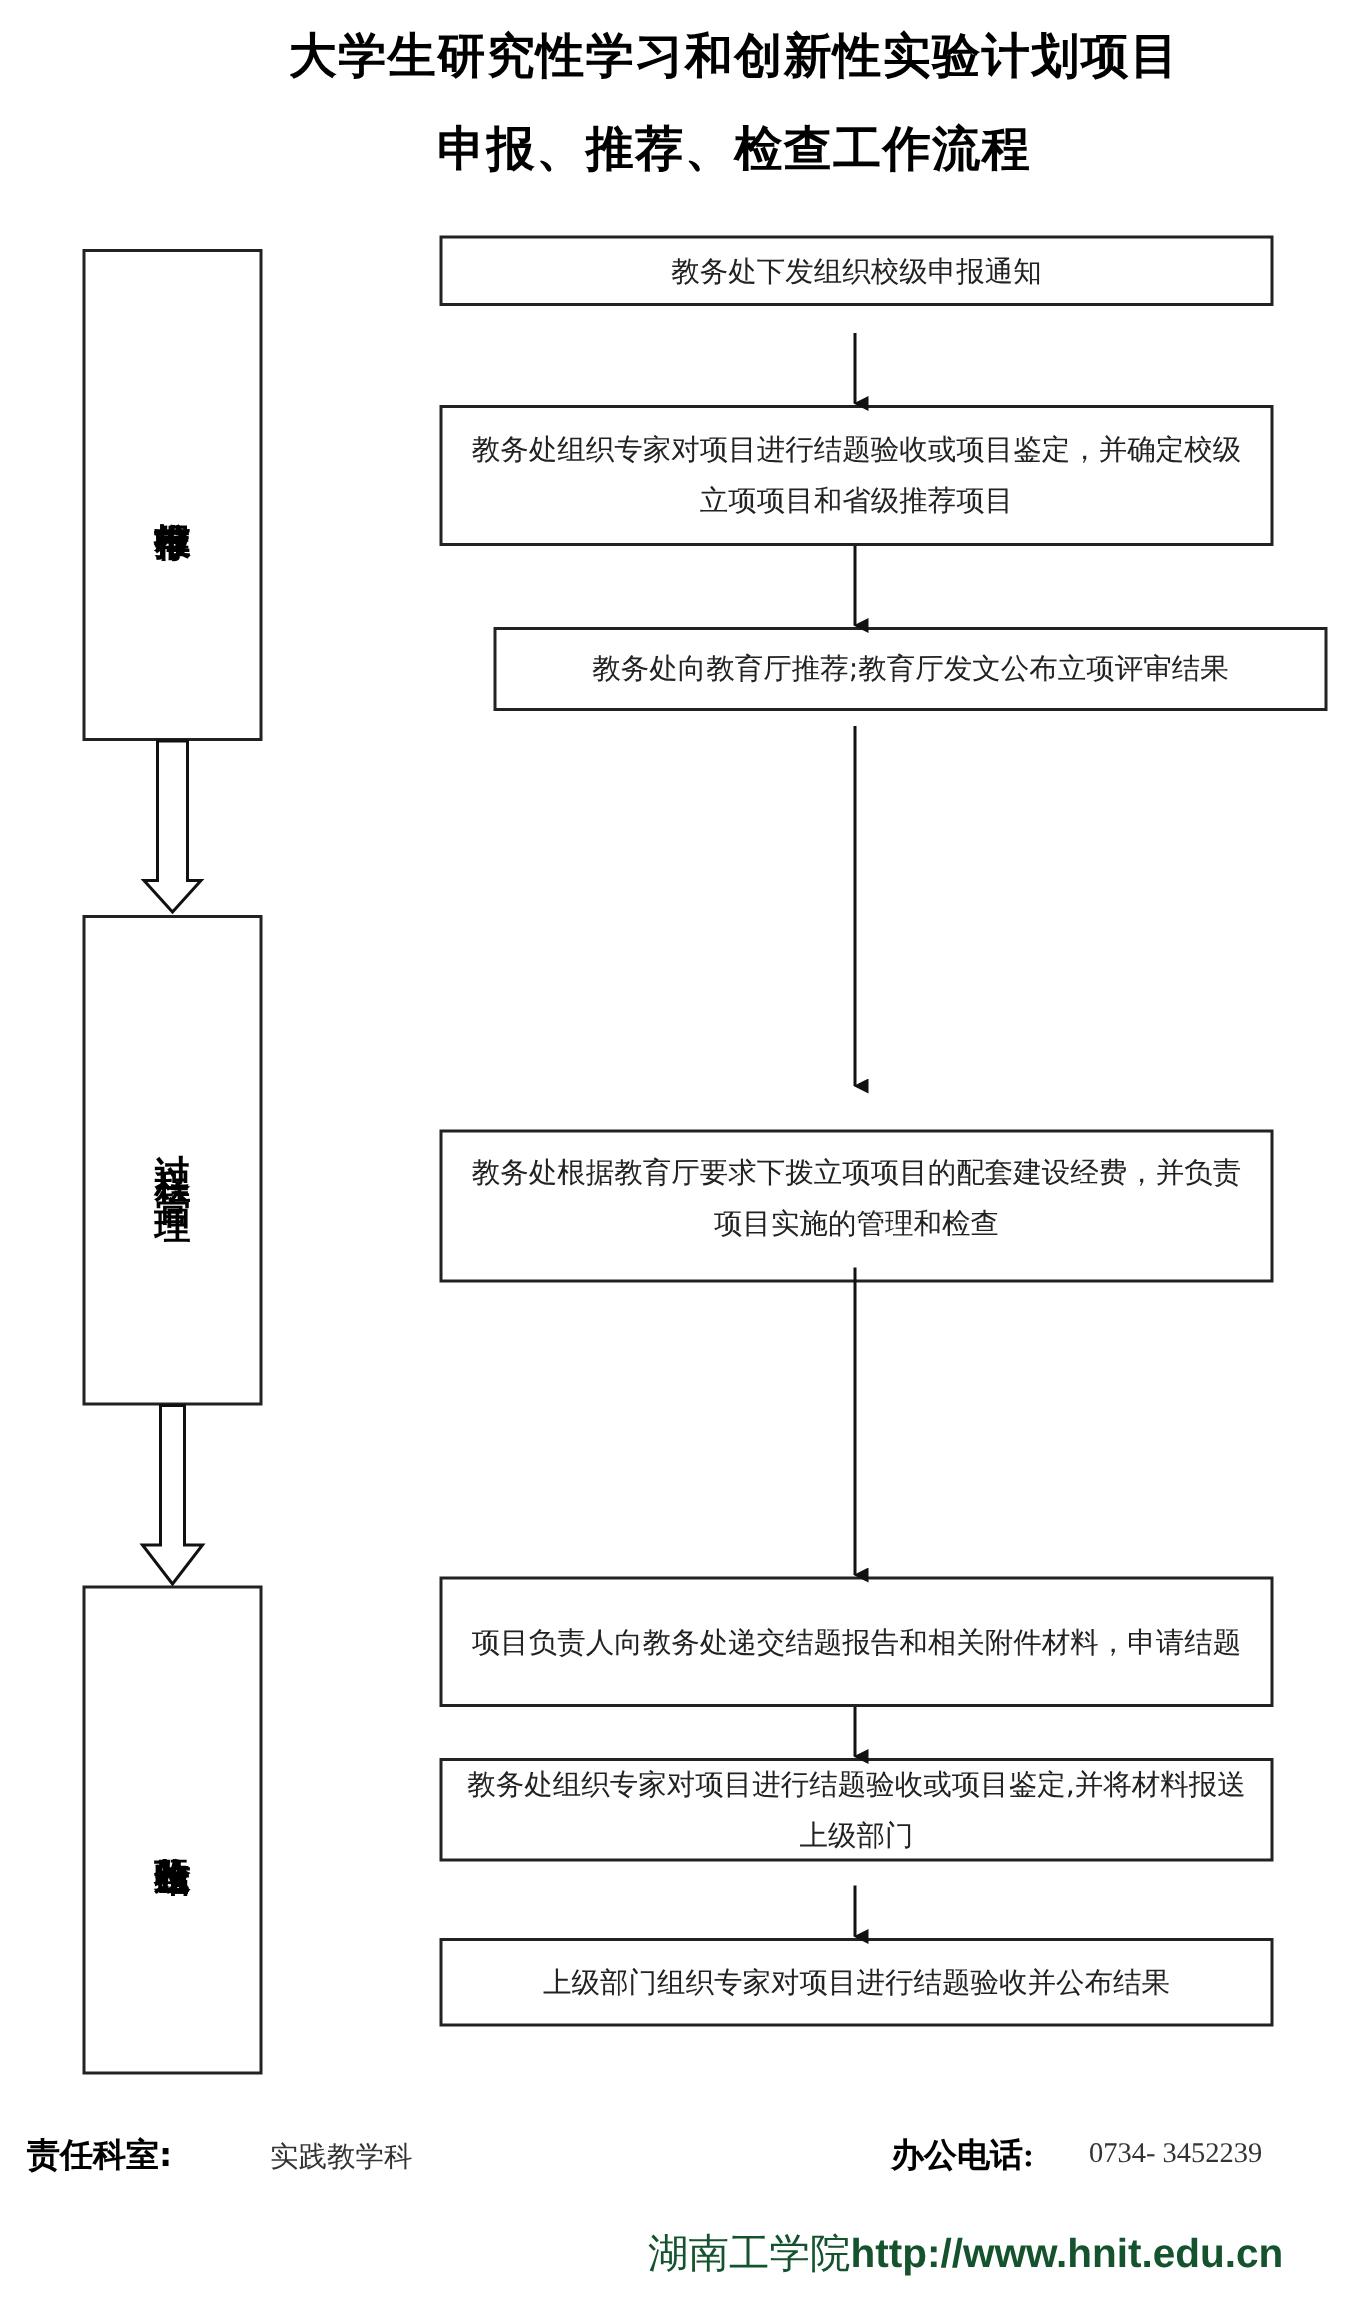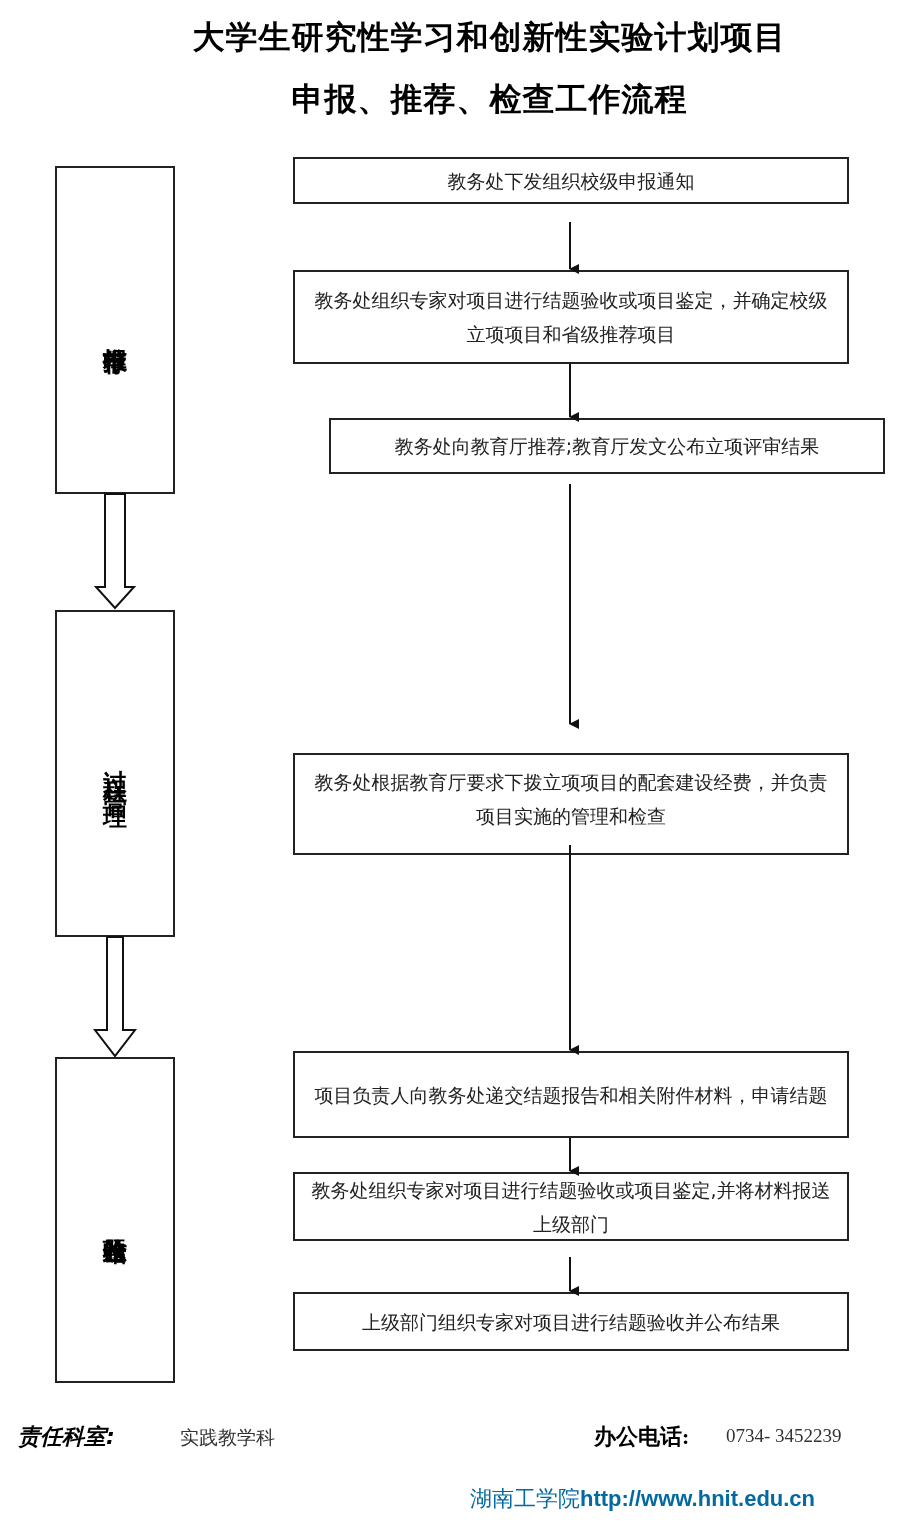--- a/index.html
+++ b/index.html
@@ -17,21 +17,21 @@
     #stage-2 .stage-label { letter-spacing: 12px; }
     .step { position: absolute; left: 293px; width: 556px; box-sizing: border-box;
             border: 2px solid #222; background: #fff;
             display: flex; align-items: center; justify-content: center;
             text-align: center; font-size: 19px; line-height: 34px; color: #222;
             padding: 0 14px; }
     #step-4 { align-items: flex-start; padding-top: 10px; }
     svg.arrows { position: absolute; left: 0; top: 0; }
     .footer-label { position: absolute; font-weight: bold; font-size: 22px; color: #000; }
     .footer-value { position: absolute; font-size: 19px; color: #333; }
-    .watermark { position: absolute; top: 1484px; left: 432px; font-size: 22px; color: #0369a1; margin-left: 38px; }
+    .watermark { position: absolute; top: 1484px; left: 432px; font-size: 27px; color: #14532d; }
     .watermark .url { font-weight: bold; font-family: "Liberation Sans", sans-serif; }
   </style>
 </head>
 <body>
 
 <div class="title" id="title1">大学生研究性学习和创新性实验计划项目</div>
 <div class="title" id="title2">申报、推荐、检查工作流程</div>
 
 <div class="stage" id="stage-1" style="top:166px;height:328px;">
   <span class="stage-label">申报推荐</span>
@@ -76,20 +76,20 @@
   <line x1="570" y1="364" x2="570" y2="417" stroke="#111" stroke-width="2" marker-end="url(#ah)"></line>
   <line x1="570" y1="484" x2="570" y2="724" stroke="#111" stroke-width="2" marker-end="url(#ah)"></line>
   <line x1="570" y1="845" x2="570" y2="1050" stroke="#111" stroke-width="2" marker-end="url(#ah)"></line>
   <line x1="570" y1="1138" x2="570" y2="1171" stroke="#111" stroke-width="2" marker-end="url(#ah)"></line>
   <line x1="570" y1="1257" x2="570" y2="1291" stroke="#111" stroke-width="2" marker-end="url(#ah)"></line>
 
   <path d="M105,494 L125,494 L125,587 L134,587 L115,608 L96,587 L105,587 Z" fill="#fff" stroke="#111" stroke-width="2" stroke-linejoin="miter"></path>
   <path d="M107,937 L123,937 L123,1030 L135,1030 L115,1056 L95,1030 L107,1030 Z" fill="#fff" stroke="#111" stroke-width="2" stroke-linejoin="miter"></path>
 </svg>
 
-<span class="footer-label" style="left:18px;top:1422px;font-style:italic;">责任科室:</span>
+<span class="footer-label" style="left:18px;top:1422px;">责任科室:</span>
 <span class="footer-value" style="left:150px;top:1425px;margin-left:30px;">实践教学科</span>
 <span class="footer-label" style="left:594px;top:1422px;font-family:Liberation Serif, serif;">办公电话:</span>
 <span class="footer-value" style="left:726px;top:1425px;font-family:'Liberation Serif',serif;">0734- 3452239</span>
 
 <div class="watermark">
   <span style="font-family:'DejaVu Serif',serif;">湖南工学院</span><span class="url">http://www.hnit.edu.cn</span>
 </div>
 
 </body></html>

